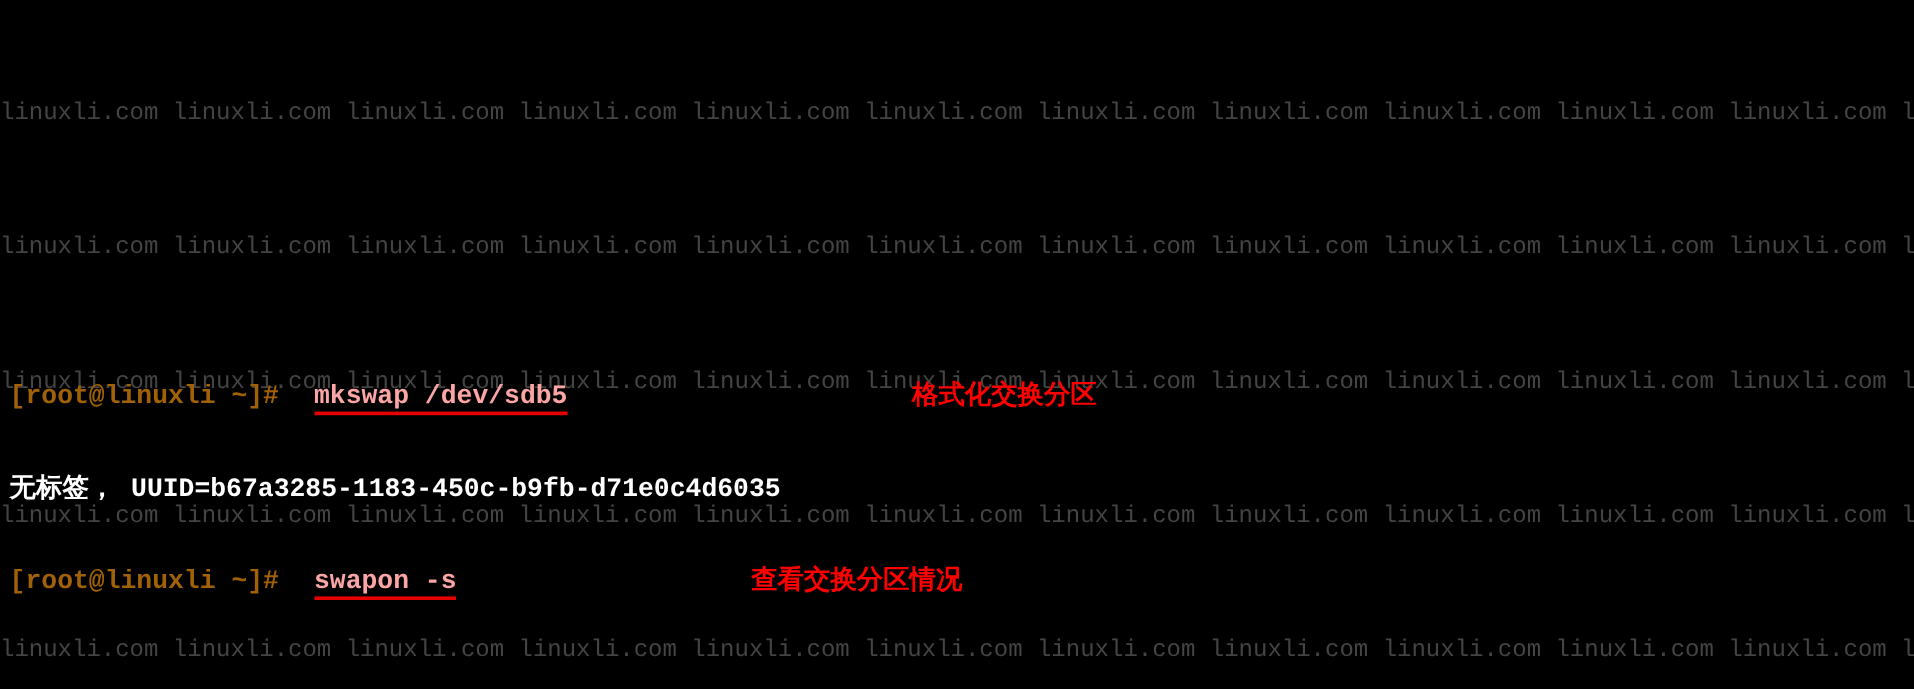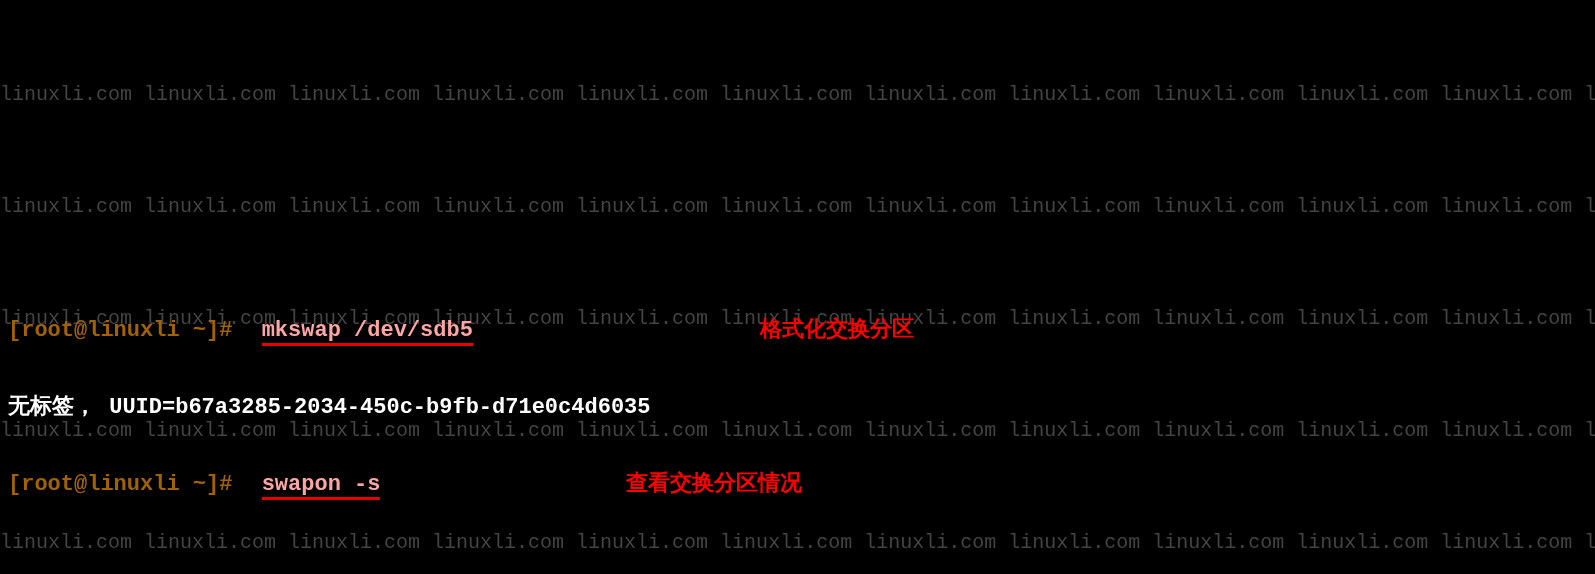--- a/index.html
+++ b/index.html
@@ -82,21 +82,21 @@
   
   
   
   
   
 </div>
 
 <div class="terminal-content">
 
 <div class="line"><span class="prompt">[root@linuxli ~]# </span><span class="cmd underline-red">mkswap /dev/sdb5</span><span class="annotation" style="left:752px;">格式化交换分区</span></div>
-<div class="line">无标签， UUID=b67a3285-2034-450c-b9fb-d71e0c4d6035</div>
+<div class="line">无标签， UUID=b67a3285-1183-450c-b9fb-d71e0c4d6035</div>
 <div class="line"><span class="prompt">[root@linuxli ~]# </span><span class="cmd underline-red">swapon -s</span><span class="annotation" style="left:618px;">查看交换分区情况</span></div>
 
 
 
 
 
 
 
 
 

